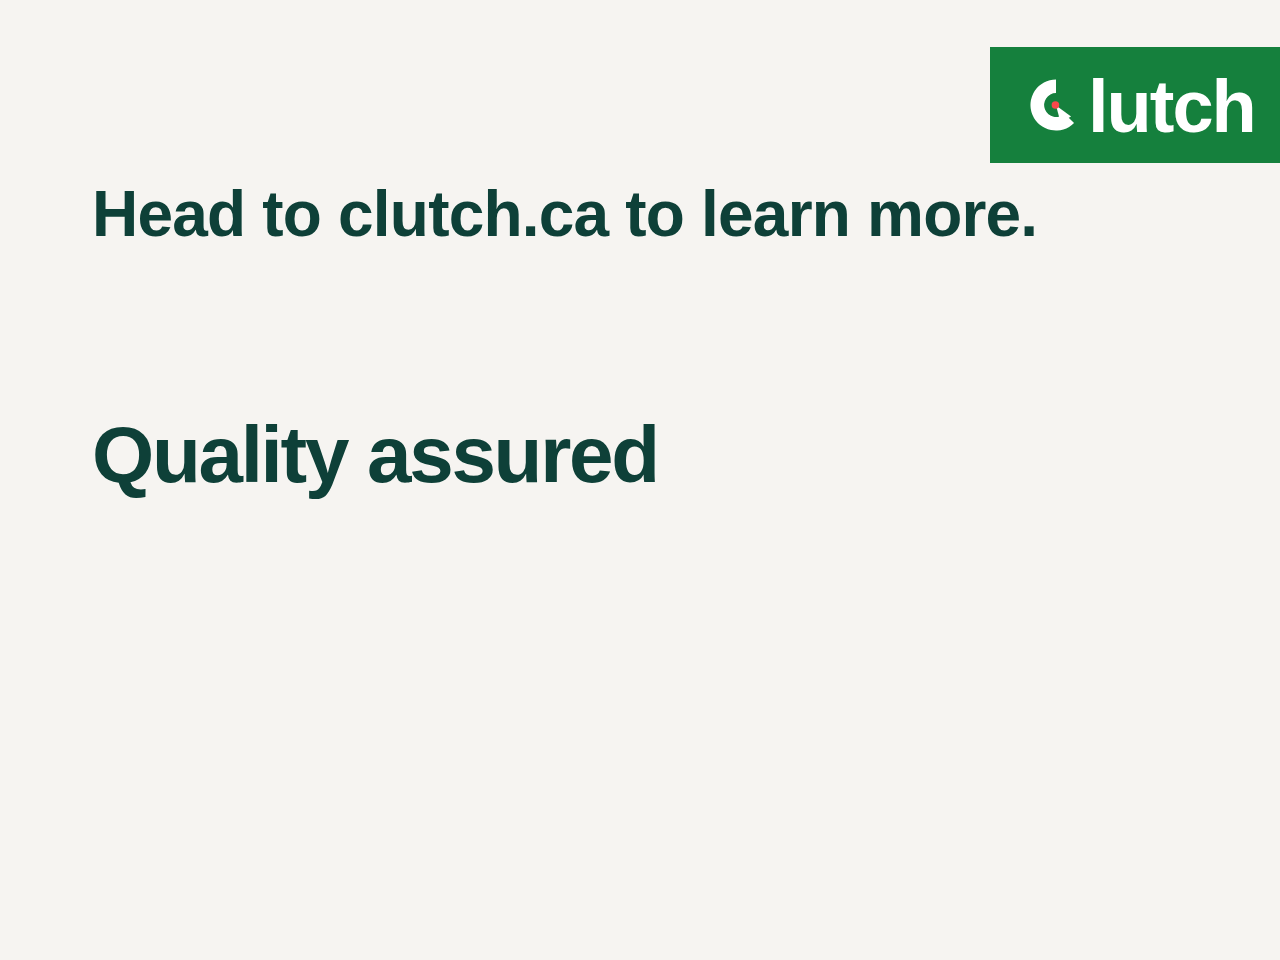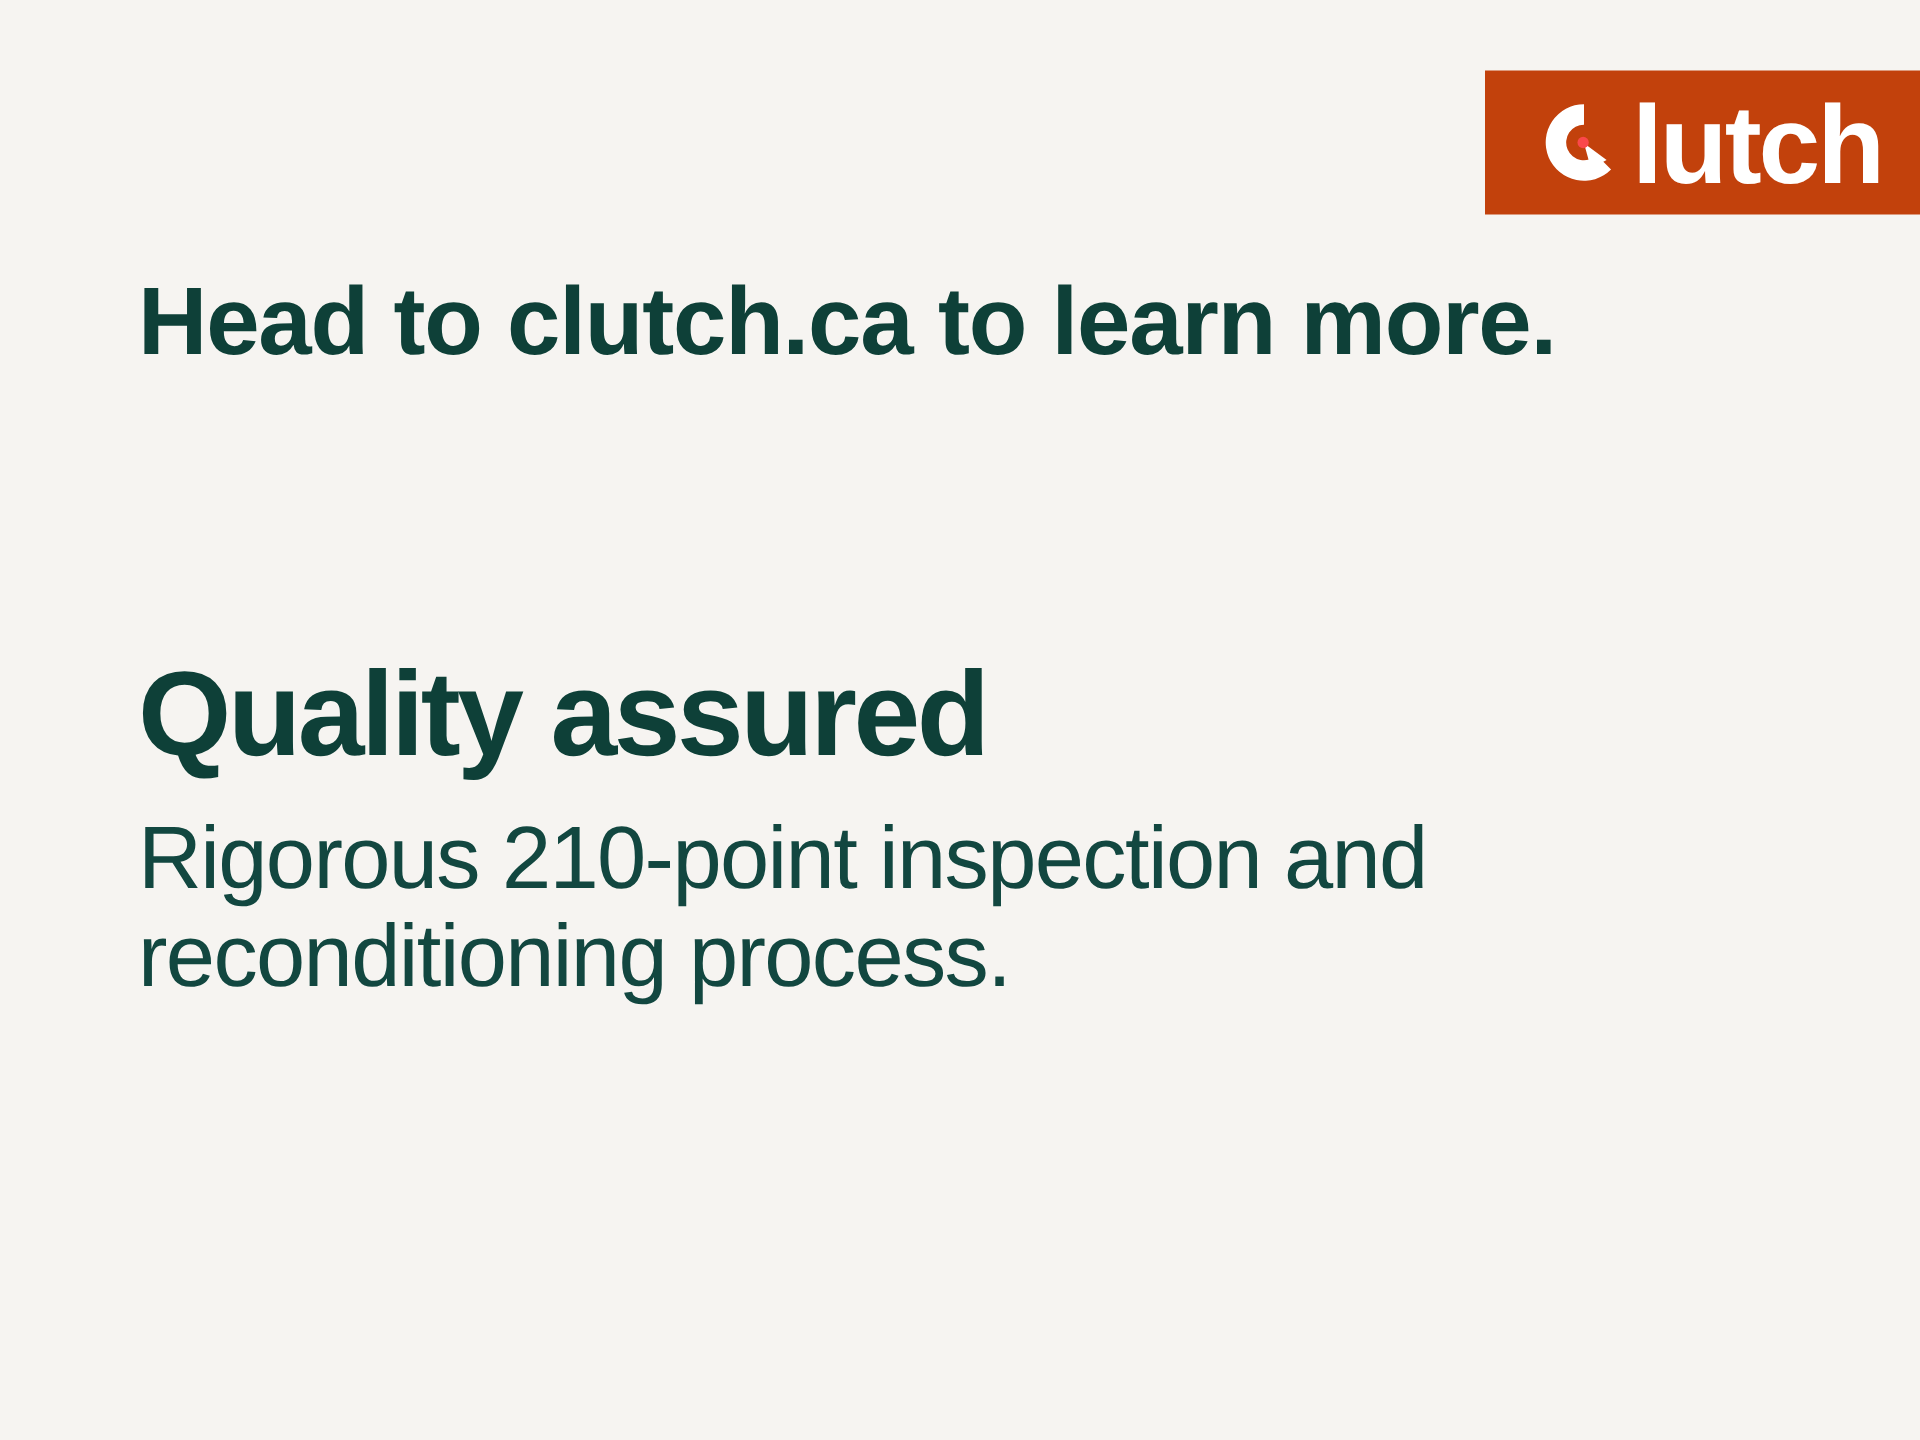--- a/index.html
+++ b/index.html
@@ -21,22 +21,22 @@
     height: 960px;
     background: #F6F4F1;
   }
 
   
   .brand-block {
     position: absolute;
     top: 47px;
     left: 990px;
     width: 290px;
-    height: 96px;
-    background: #c2410c;
+    height: 116px;
+    background: #15803d;
     display: flex;
     align-items: center;
     overflow: hidden;
   }
 
   .brand-wordmark {
     display: flex;
     align-items: flex-end;
     margin-left: 37px;
     height: 100%;
@@ -72,21 +72,21 @@
     color: #0E4038;
     letter-spacing: -0.8px;
     line-height: 1.15;
     white-space: nowrap;
   }
 
   
   .headline-block {
     position: absolute;
     left: 92px;
-    top: 436px;
+    top: 415px;
     width: 1000px;
   }
 
   .headline {
     font-size: 80px;
     font-weight: 700;
     color: #0E4038;
     letter-spacing: -2.3px;
     line-height: 1.0;
     margin: 0;
@@ -117,16 +117,15 @@
         <circle cx="49" cy="50" r="6.5" fill="#FA484B"></circle>
       </svg>
       <span class="brand-text">lutch</span>
     </div>
   </div>
 
   <div class="lead-line">Head to clutch.ca to learn more.</div>
 
   <div class="headline-block">
     <h1 class="headline">Quality assured</h1>
-    <p class="subhead">Rigorous 210-point inspection and reconditioning process.</p>
   </div>
 
 </div>
 
 </body></html>

